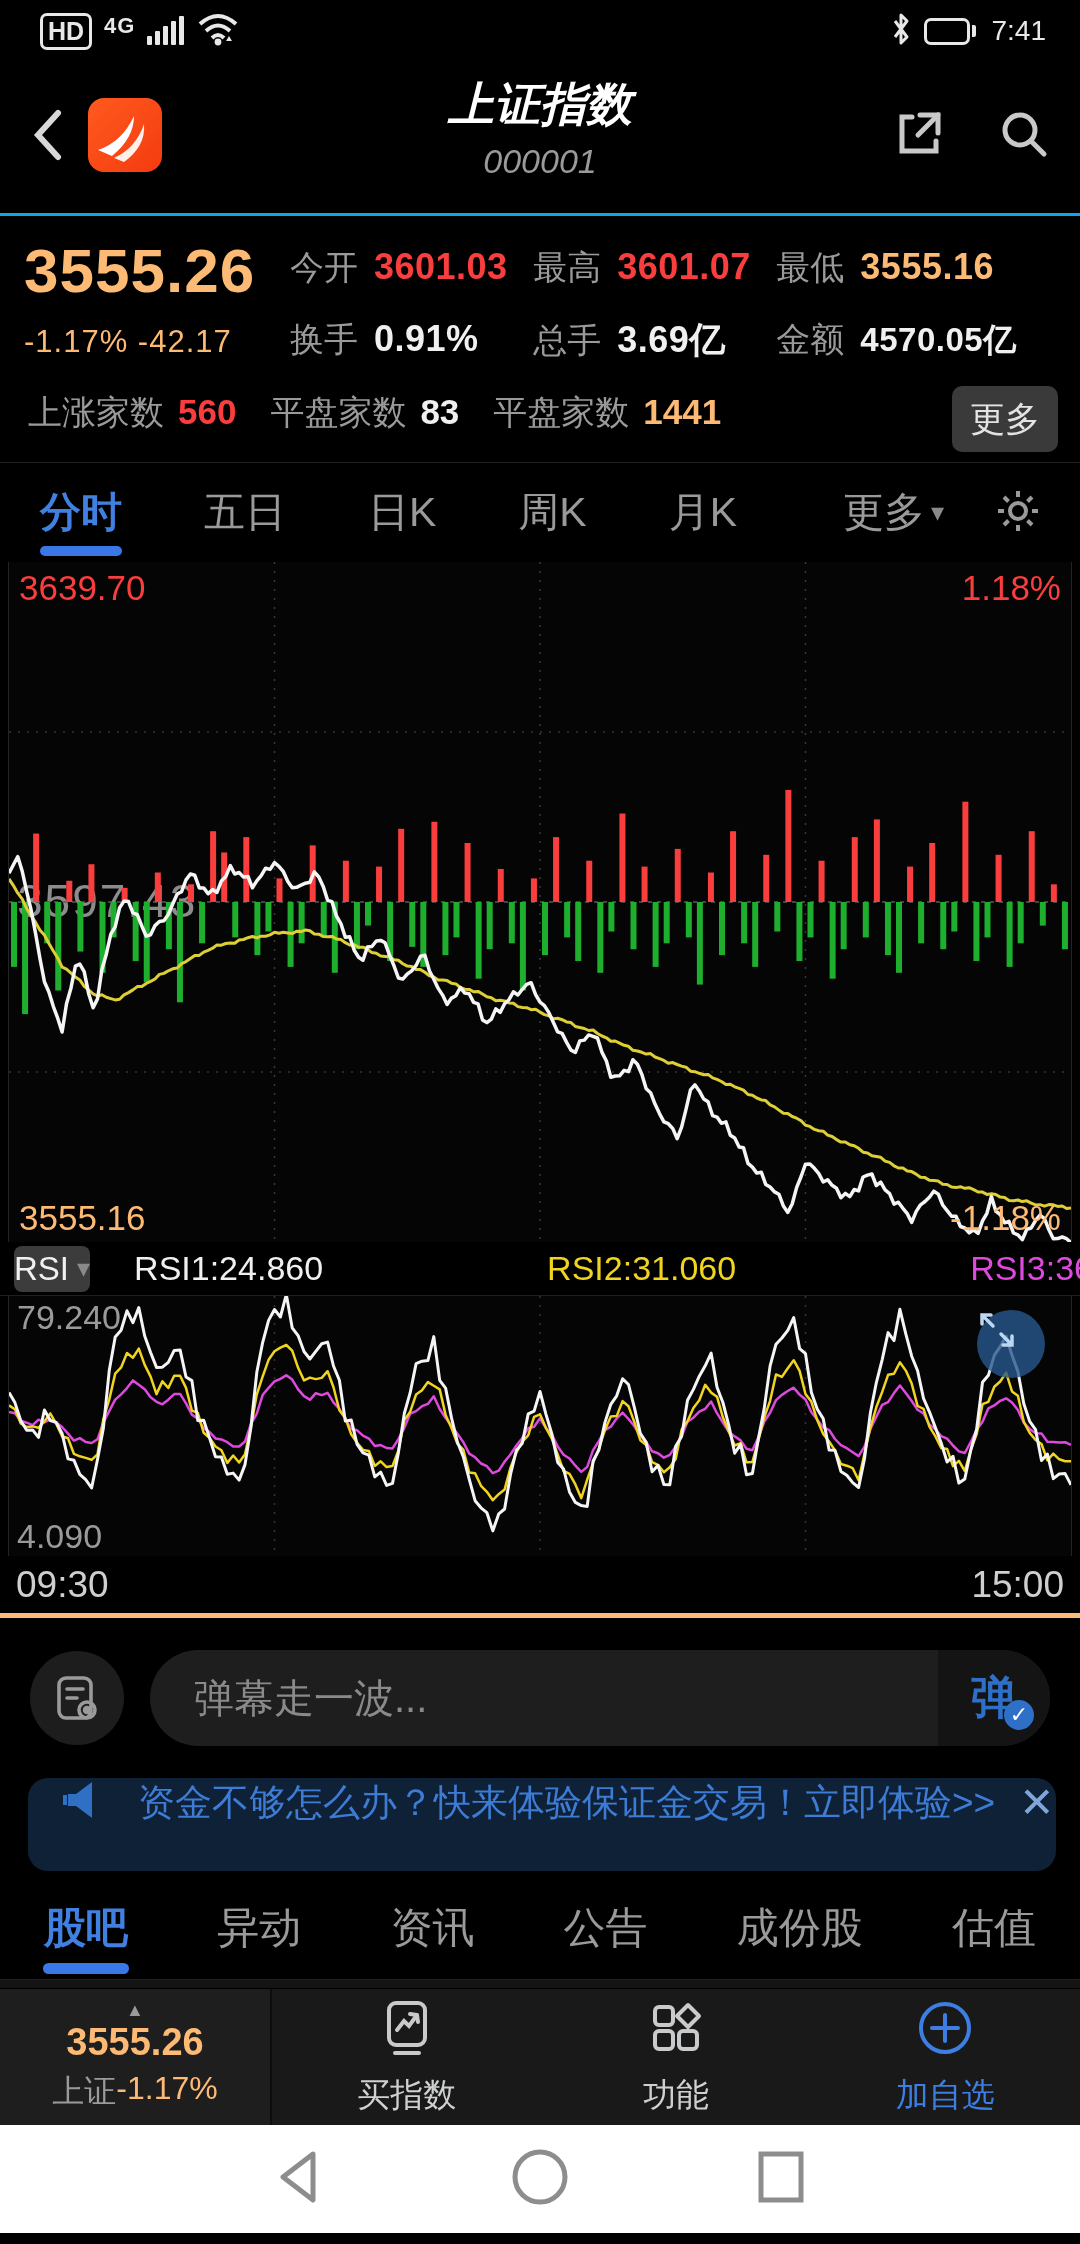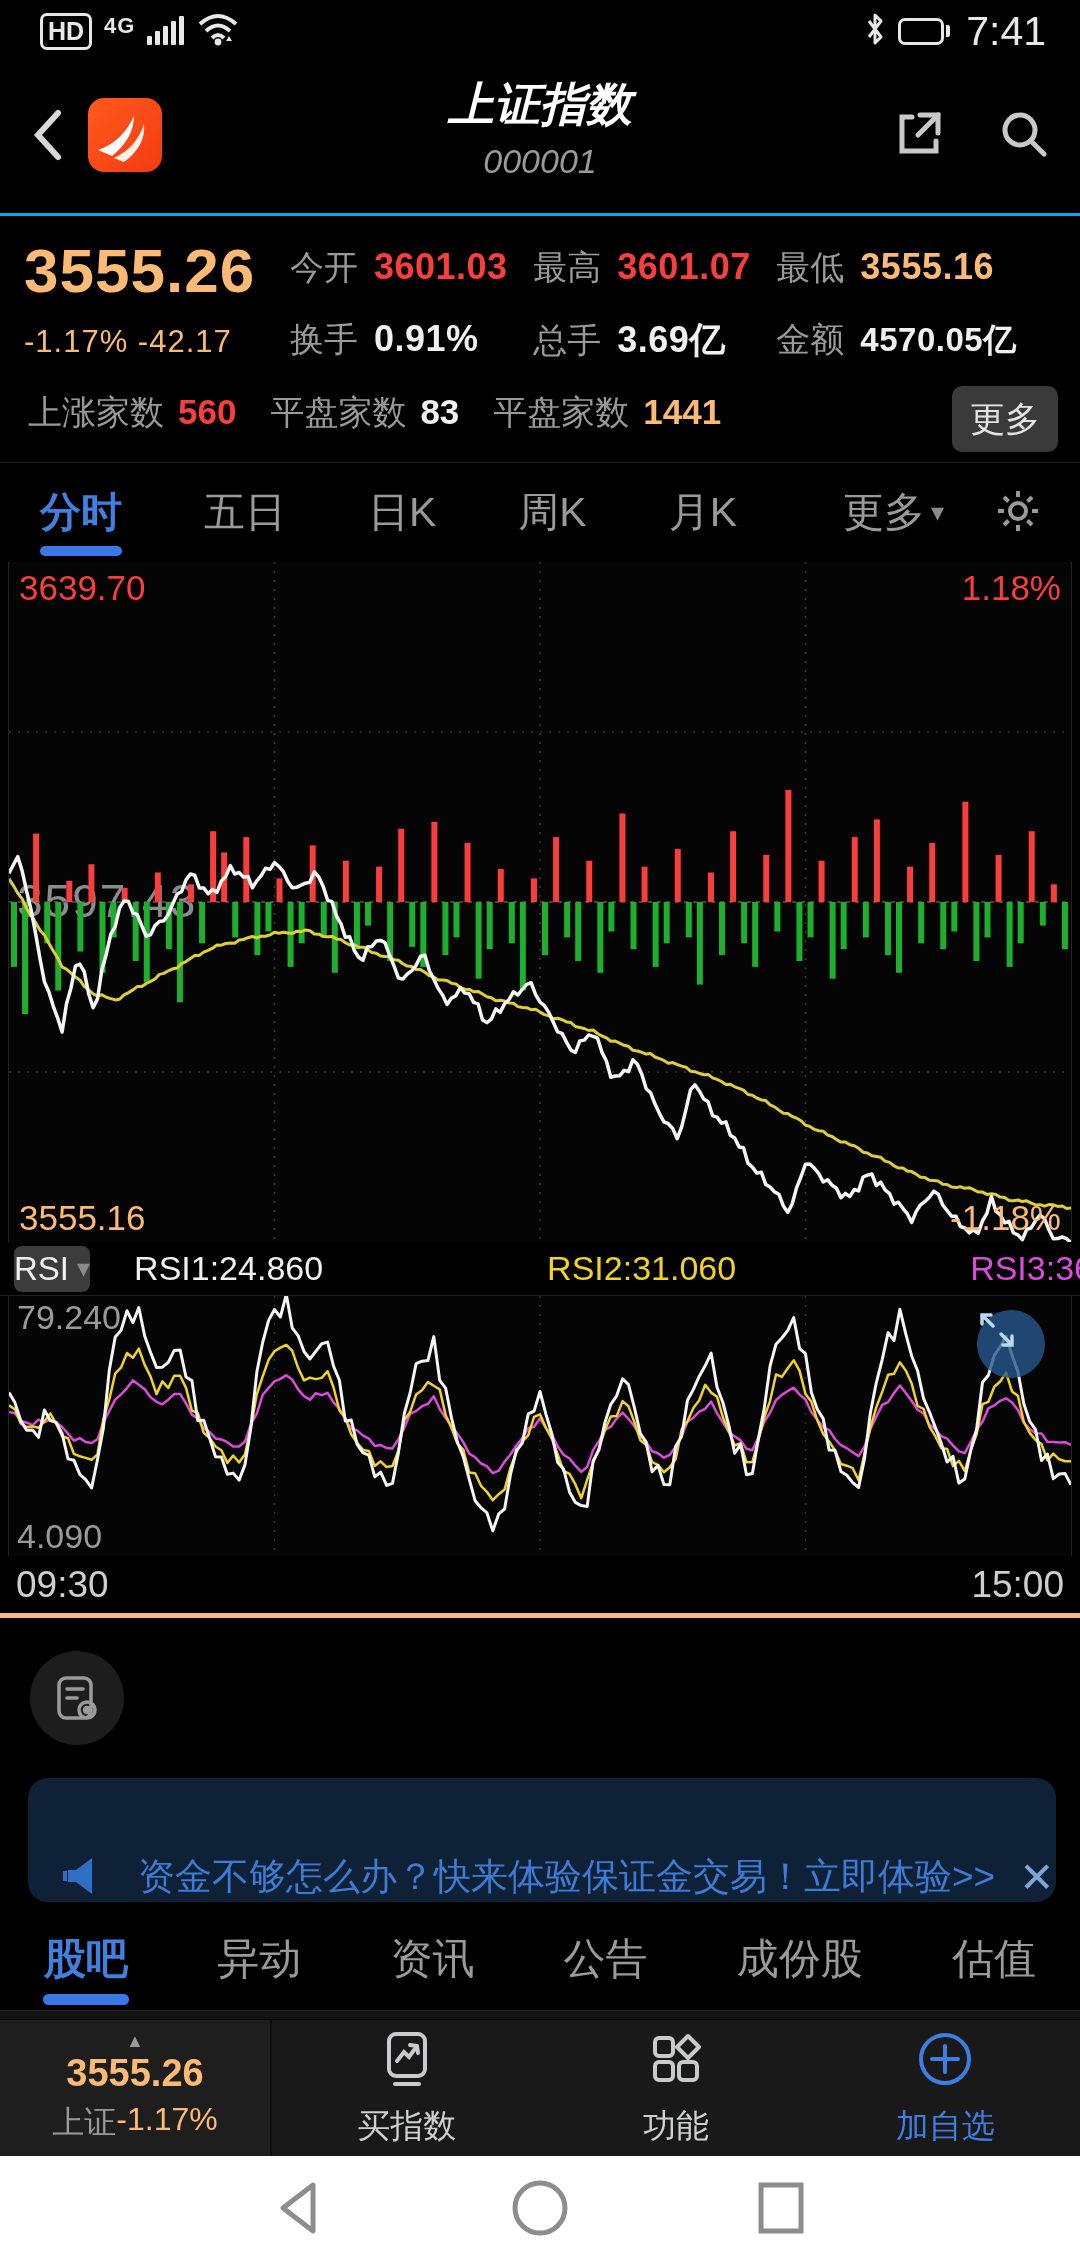--- a/index.html
+++ b/index.html
@@ -7,21 +7,21 @@
   body { font-family:"Liberation Sans","DejaVu Sans",sans-serif; }
   .screen { position:relative; width:1080px; height:2244px; background:#000; color:#e8e8e8; overflow:hidden; margin:0 auto; }
 
   
   .statusbar { height:56px; display:flex; align-items:center; justify-content:space-between; padding:6px 34px 0 40px; }
   .sb-left,.sb-right { display:flex; align-items:center; gap:12px; }
   .hd-badge { border:3px solid #e8e8e8; border-radius:7px; font-size:25px; font-weight:bold; padding:1px 5px; color:#e8e8e8; }
   .net-4g { font-size:22px; font-weight:bold; margin-top:-10px; letter-spacing:1px; }
   .sigbars { display:flex; align-items:flex-end; gap:3px; height:28px; }
   .sigbars i { display:block; width:5px; background:#e8e8e8; border-radius:1px; }
-  .sb-time { font-size:41px; color:#e8e8e8; margin-left:4px; }
+  .sb-time { font-size:28px; color:#e8e8e8; margin-left:4px; }
   .batt { display:flex; align-items:center; }
   .batt-body { width:46px; height:27px; border:3px solid #e8e8e8; border-radius:7px; padding:3px; }
   .batt-fill { height:100%; width:72%; background:#fff; border-radius:2px; }
   .batt-cap { width:4px; height:12px; background:#e8e8e8; border-radius:0 2px 2px 0; margin-left:2px; }
 
   
   .header { height:160px; display:flex; align-items:center; padding:0 30px; position:relative; border-bottom:3px solid #0ea5e9;font-style:italic; }
   .back-btn { width:40px; height:60px; display:flex; align-items:center; }
   .app-logo { width:74px; height:74px; border-radius:16px; background:linear-gradient(135deg,#ff5a1e,#f43b10); margin-left:18px; position:relative; overflow:hidden; }
   .htitle { position:absolute; left:0; right:0; top:18px; text-align:center; pointer-events:none; }
@@ -89,21 +89,21 @@
   .danmu { height:160px; display:flex; align-items:center; padding:0 30px; gap:26px; }
   .dm-left { width:94px; height:94px; min-width:94px; border-radius:50%; background:#1d1d1d; display:flex; align-items:center; justify-content:center; }
   .dm-pill { flex:1; height:96px; border-radius:48px; background:#1e1e1e; display:flex; align-items:center; overflow:hidden; }
   .dm-input { flex:1; background:transparent; border:none; outline:none; color:#e0e0e0; font-size:40px; padding-left:44px; font-family:inherit; }
   .dm-input::placeholder { color:#8a8a8a; }
   .dm-send { width:112px; height:96px; background:#141414; display:flex; align-items:center; justify-content:center; position:relative; }
   .dm-send .zi { font-size:46px; font-weight:bold; color:#2e6fc8; }
   .dm-check { position:absolute; right:16px; bottom:16px; width:30px; height:30px; border-radius:50%; background:#2e6fc8; color:#0b0b0b; font-size:22px; font-weight:bold; display:flex; align-items:center; justify-content:center; }
 
   
-  .banner { height:124px; margin:0 24px 6px 28px; border-radius:20px; background:#0e2136; display:flex; align-items:flex-end; padding:0 34px; }
+  .banner { height:93px; margin:0 24px 6px 28px; border-radius:20px; background:#0e2136; display:flex; align-items:flex-start; padding:0 34px; }
   .banner .txt { color:#3d7bd4; font-size:37px; margin-left:28px; white-space:nowrap; }
   .banner .divider { width:2px; height:44px; background:#24466e; margin-left:auto; }
   .banner .close { color:#7fa6d9; font-size:42px; padding:0 4px 0 24px; }
 
   
   .subtabs { height:102px; display:flex; align-items:center; padding:0 44px; justify-content:space-between; }
   .stab { font-size:42px; color:#9a9a9a; position:relative; padding:10px 0; }
   .stab.active { color:#4080e0; font-weight:bold; }
   .stab.active::after { content:""; position:absolute; left:50%; transform:translateX(-50%); bottom:-8px; width:86px; height:11px; border-radius:6px; background:#3b78e7; }
 
@@ -421,20 +421,29 @@
     <div class="dm-left">
       <svg width="52" height="52" viewBox="0 0 52 52">
         <g fill="none" stroke="#9a9a9a" stroke-width="3.6" stroke-linecap="round">
           <rect x="8" y="6" width="32" height="40" rx="7"></rect>
           <path d="M16 17 h16 M16 26 h10"></path>
           <circle cx="36" cy="38" r="8"></circle>
           <circle cx="36" cy="38" r="2.5" fill="#9a9a9a"></circle>
         </g>
       </svg>
     </div>
+    <div class="dm-pill">
+      <input class="dm-input" type="text" placeholder="弹幕走一波..." style="">
+      <div class="dm-send">
+        <span class="zi">弹</span>
+        <span class="dm-check">
+            <span style="color:#fff">✓</span>
+          </span>
+      </div>
+    </div>
   </div>
 
   <div class="banner">
     <span>
       <svg width="48" height="44" viewBox="0 0 48 44">
         <path d="M6 16 H14 L30 4 V40 L14 28 H6 Z" fill="#2f6fc4"></path>
         <path d="M3 17 v10" stroke="#2f6fc4" stroke-width="4"></path>
       </svg>
     </span>
     <span class="txt">资金不够怎么办？快来体验保证金交易！立即体验&gt;&gt;</span>

